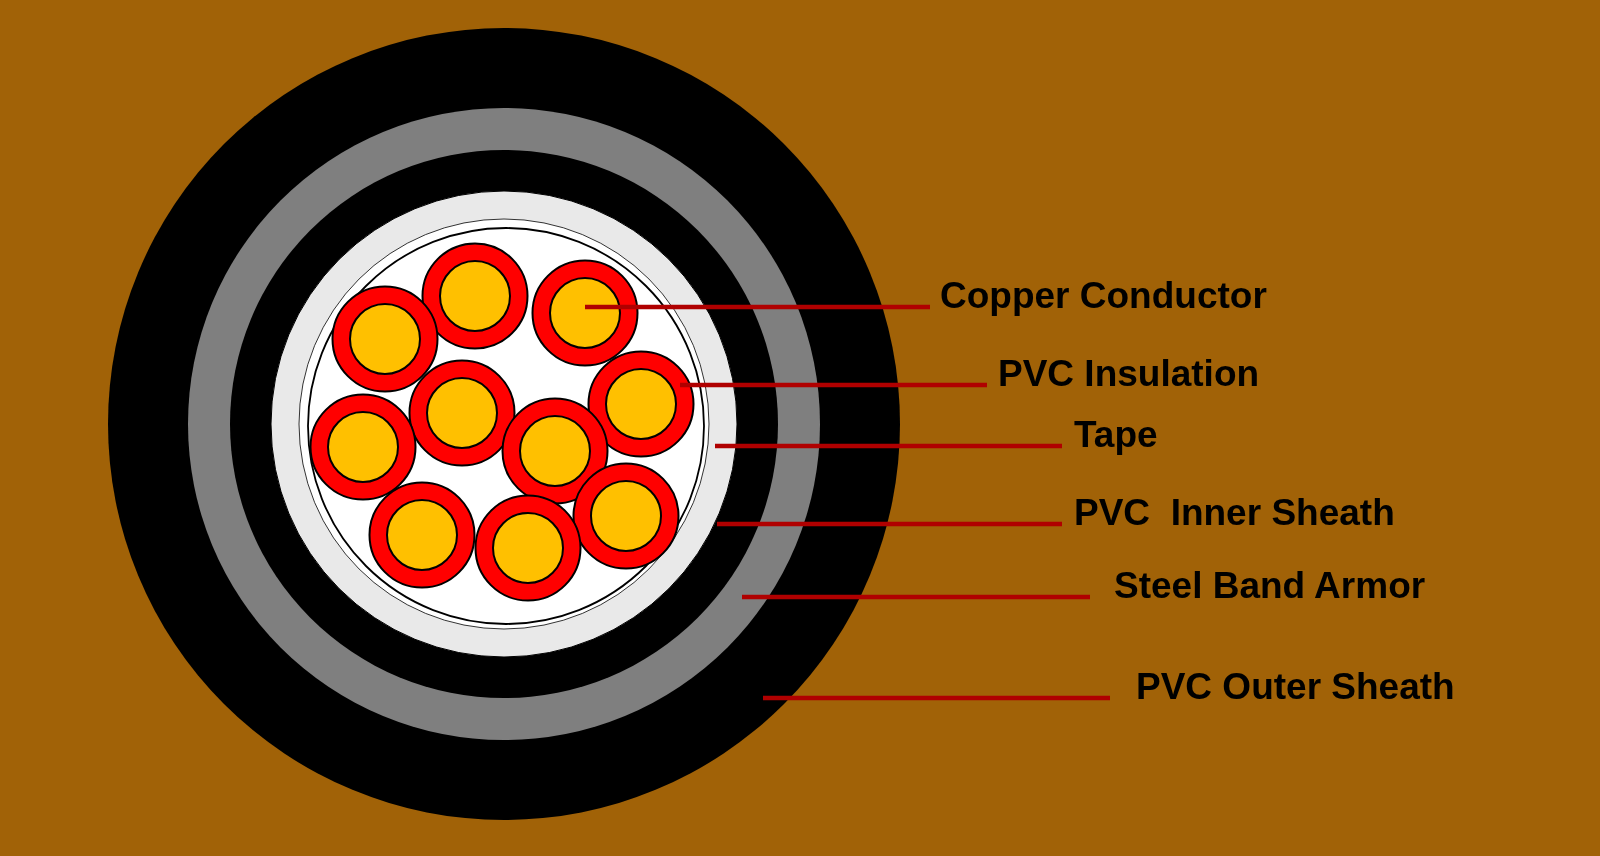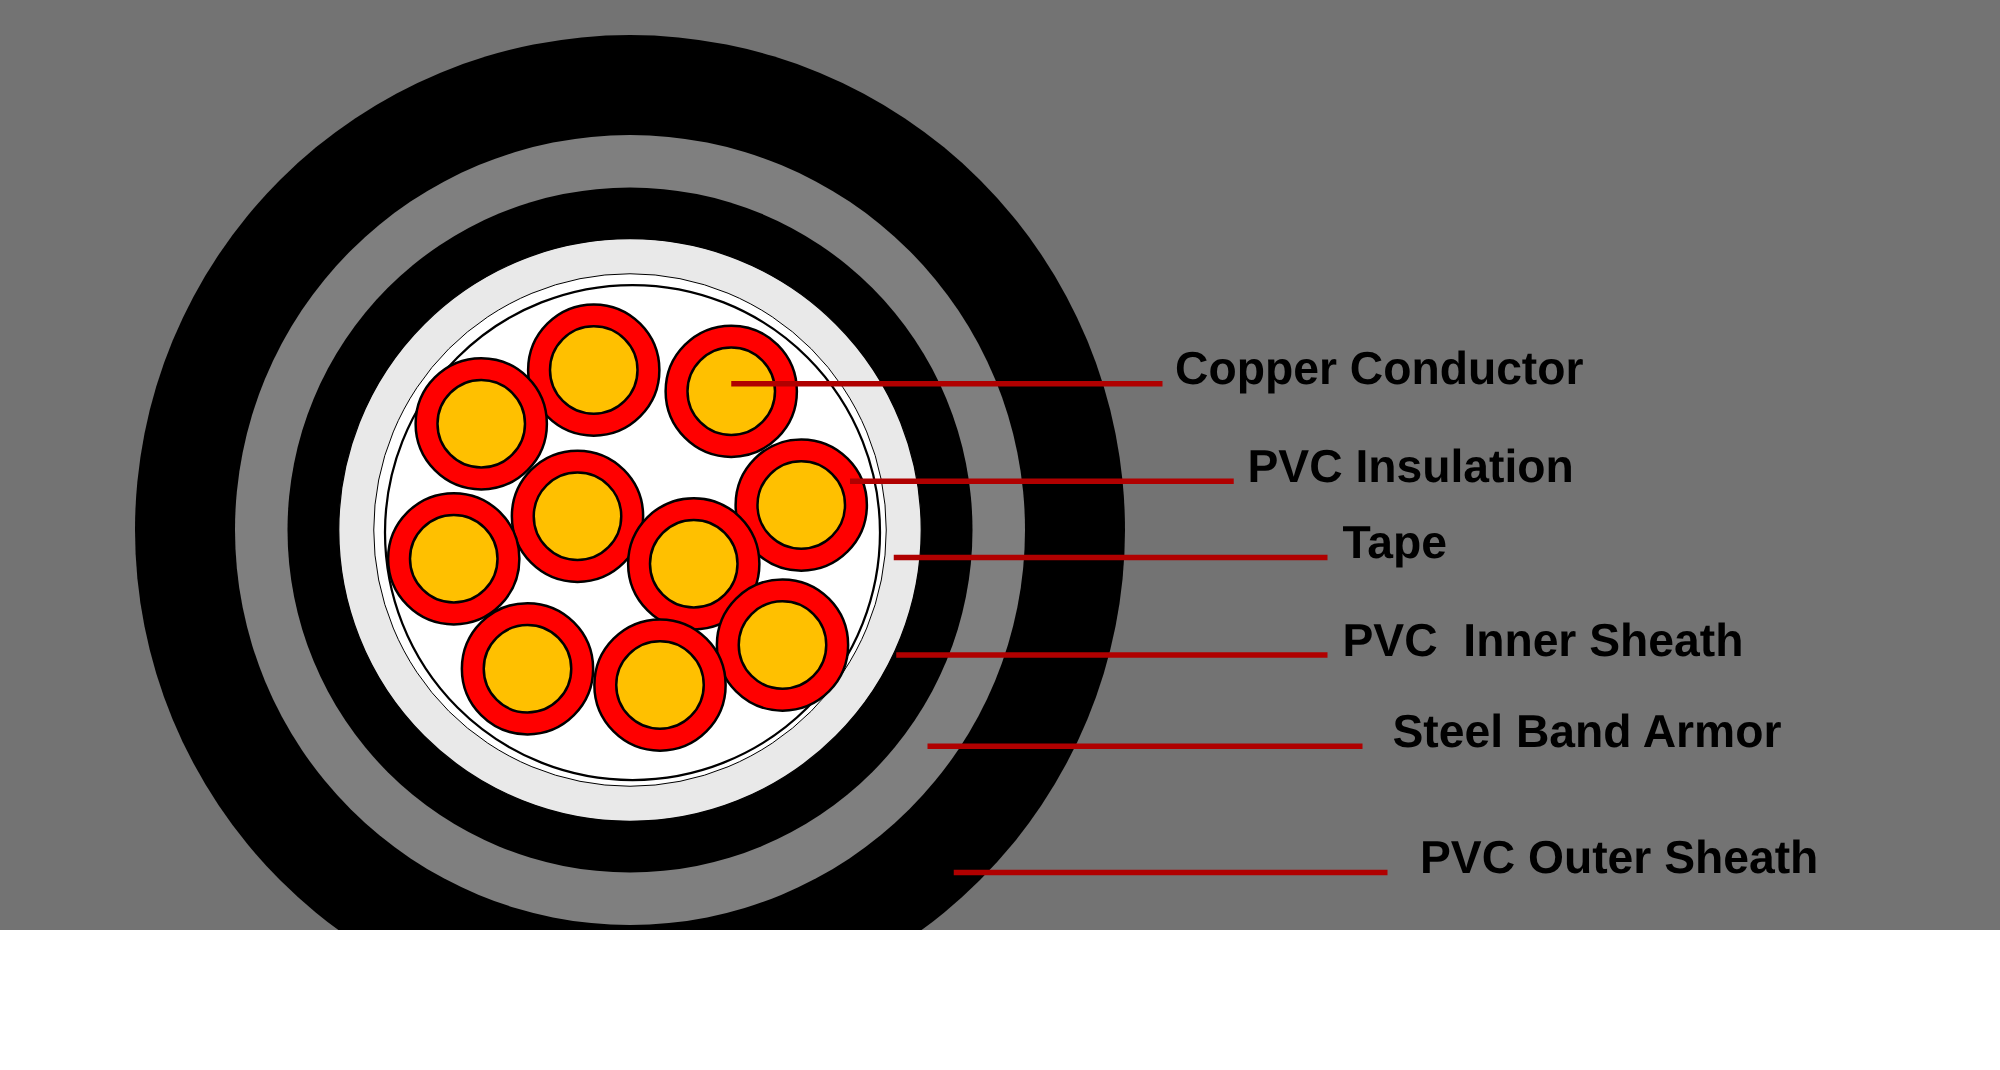--- a/index.html
+++ b/index.html
@@ -1,19 +1,19 @@
 <!DOCTYPE html>
 <html><head>
 <meta charset="utf-8">
 <style>
   html,body{margin:0;padding:0;background:#ffffff;}
   .stage{
     position:relative;
-    width:1600px;height:744px;
-    background:#737373;
+    width:1600px;height:856px;
+    background:#a16207;
     overflow:hidden;
     font-family:"Liberation Sans", sans-serif;
   }
   svg{position:absolute;left:0;top:0;}
   text.layer-label{
     font-family:"Liberation Sans", sans-serif;
     font-weight:bold;
     font-size:37px;
     fill:#000000;
     white-space:pre;

